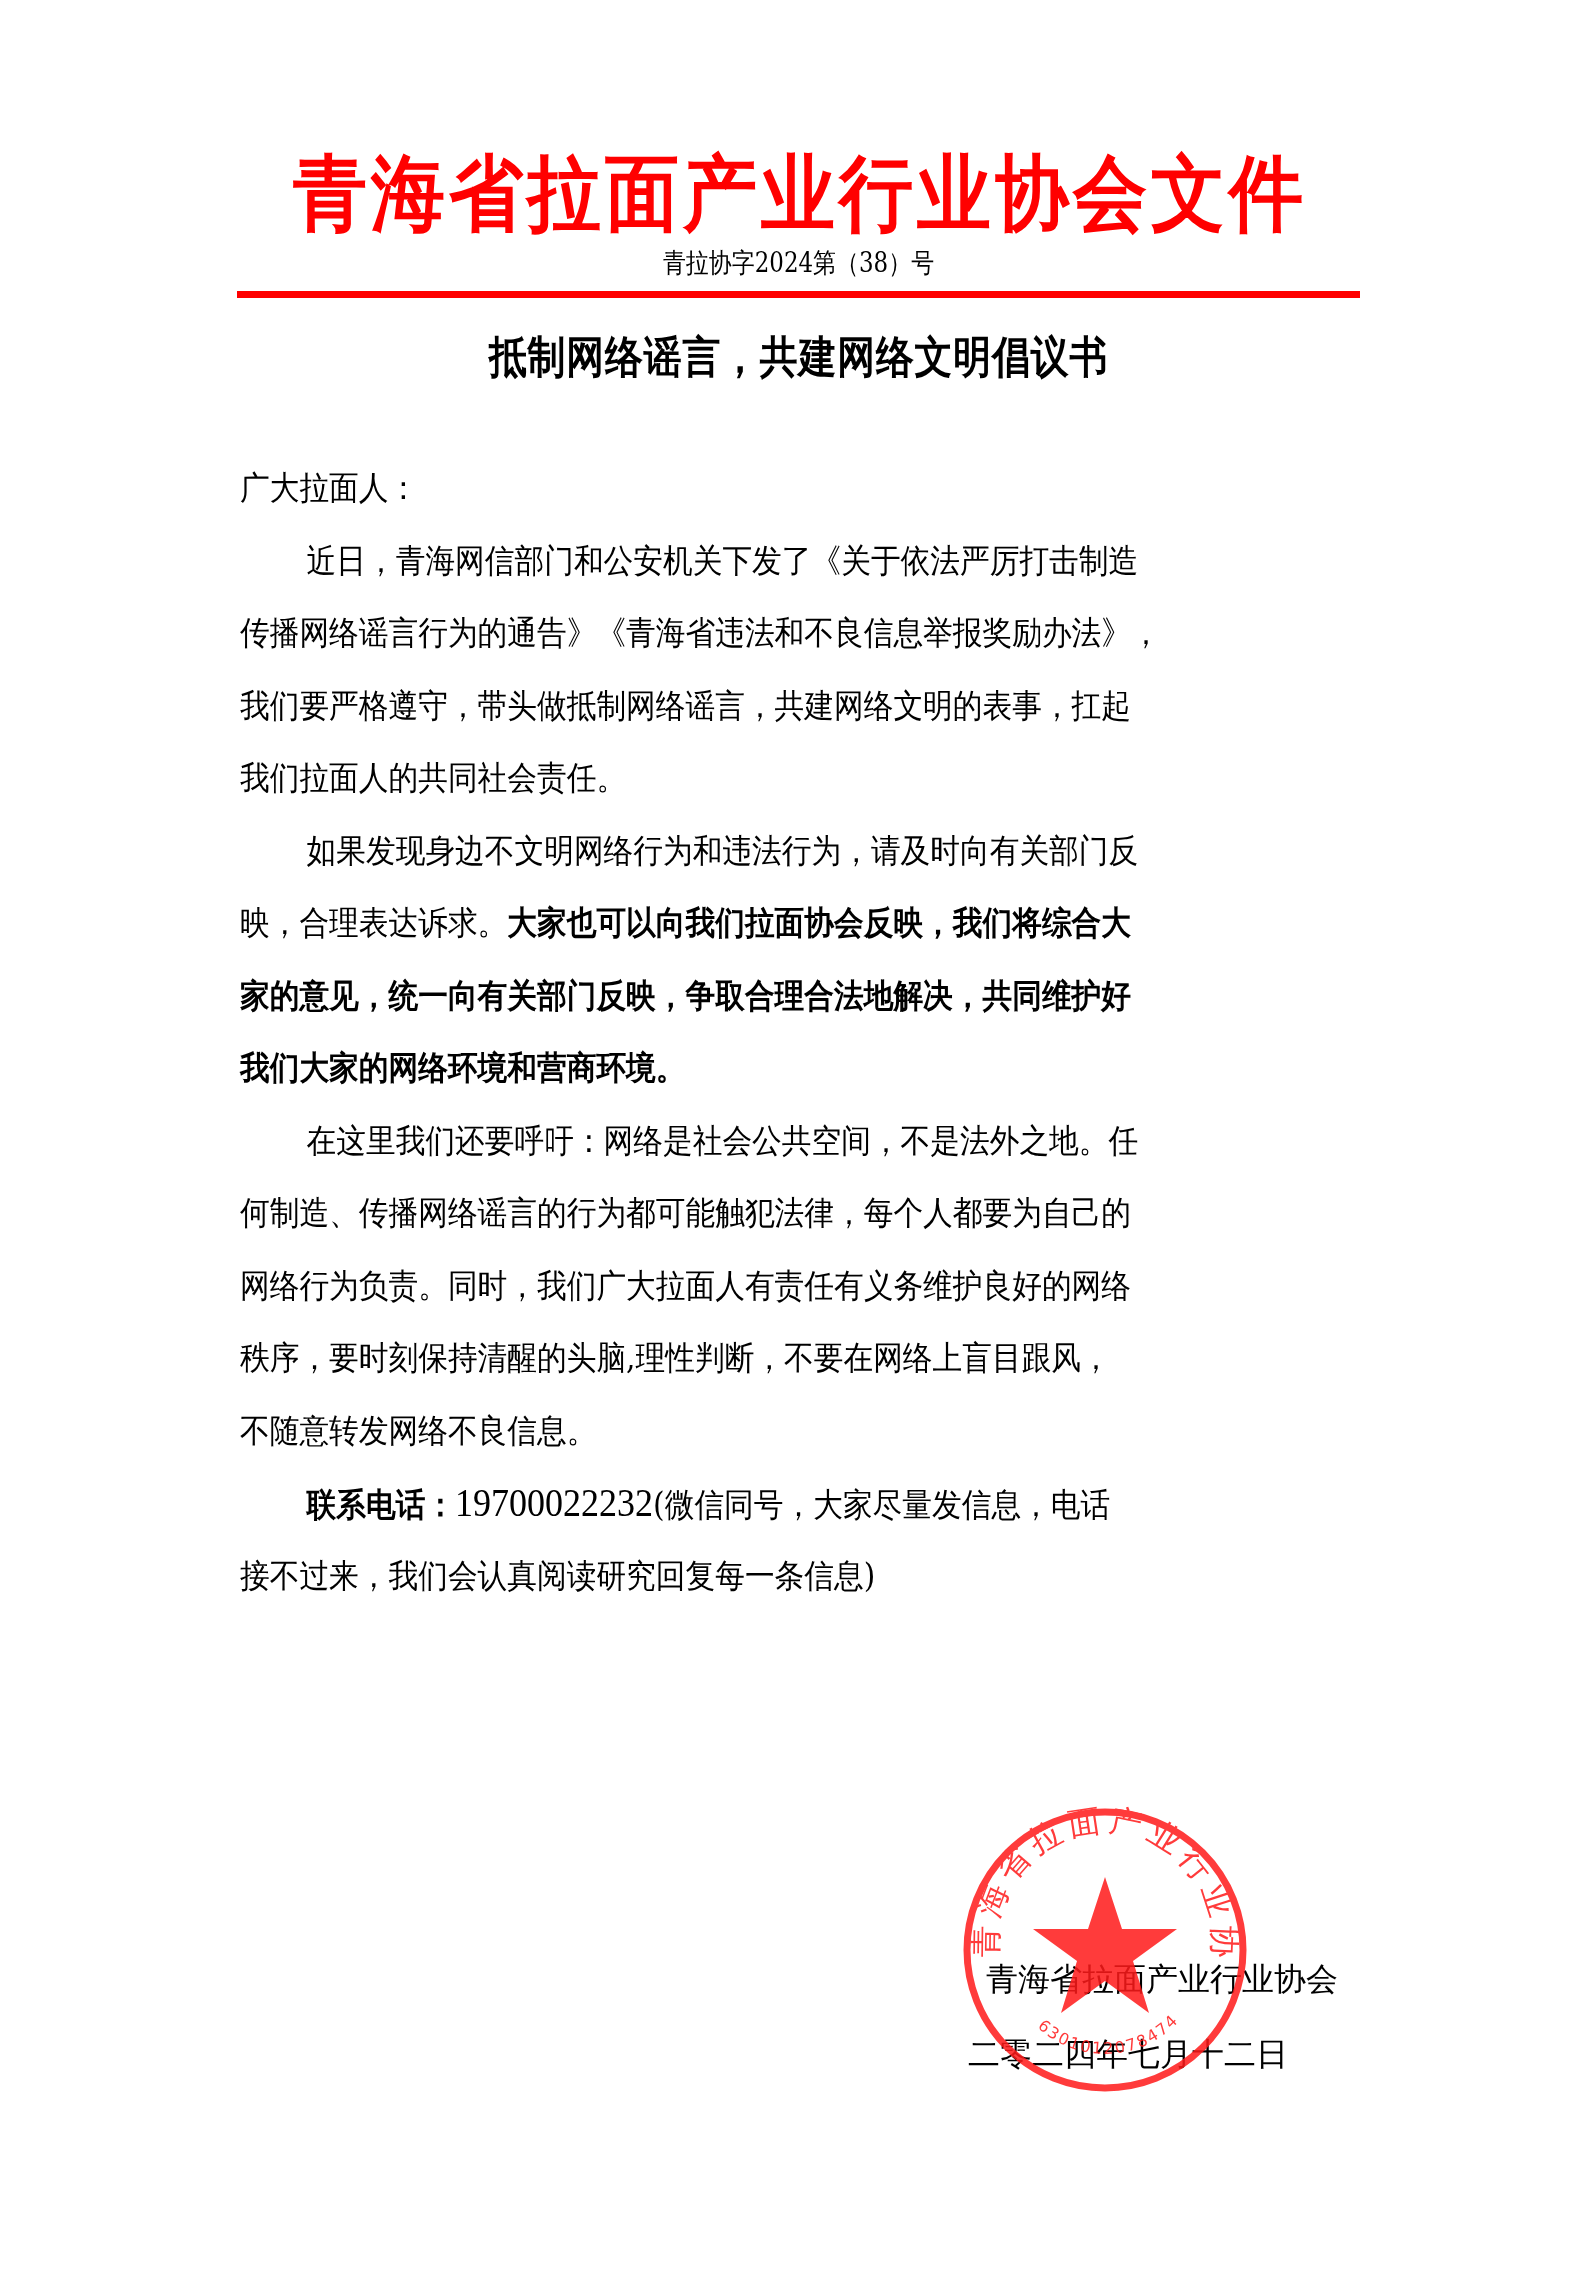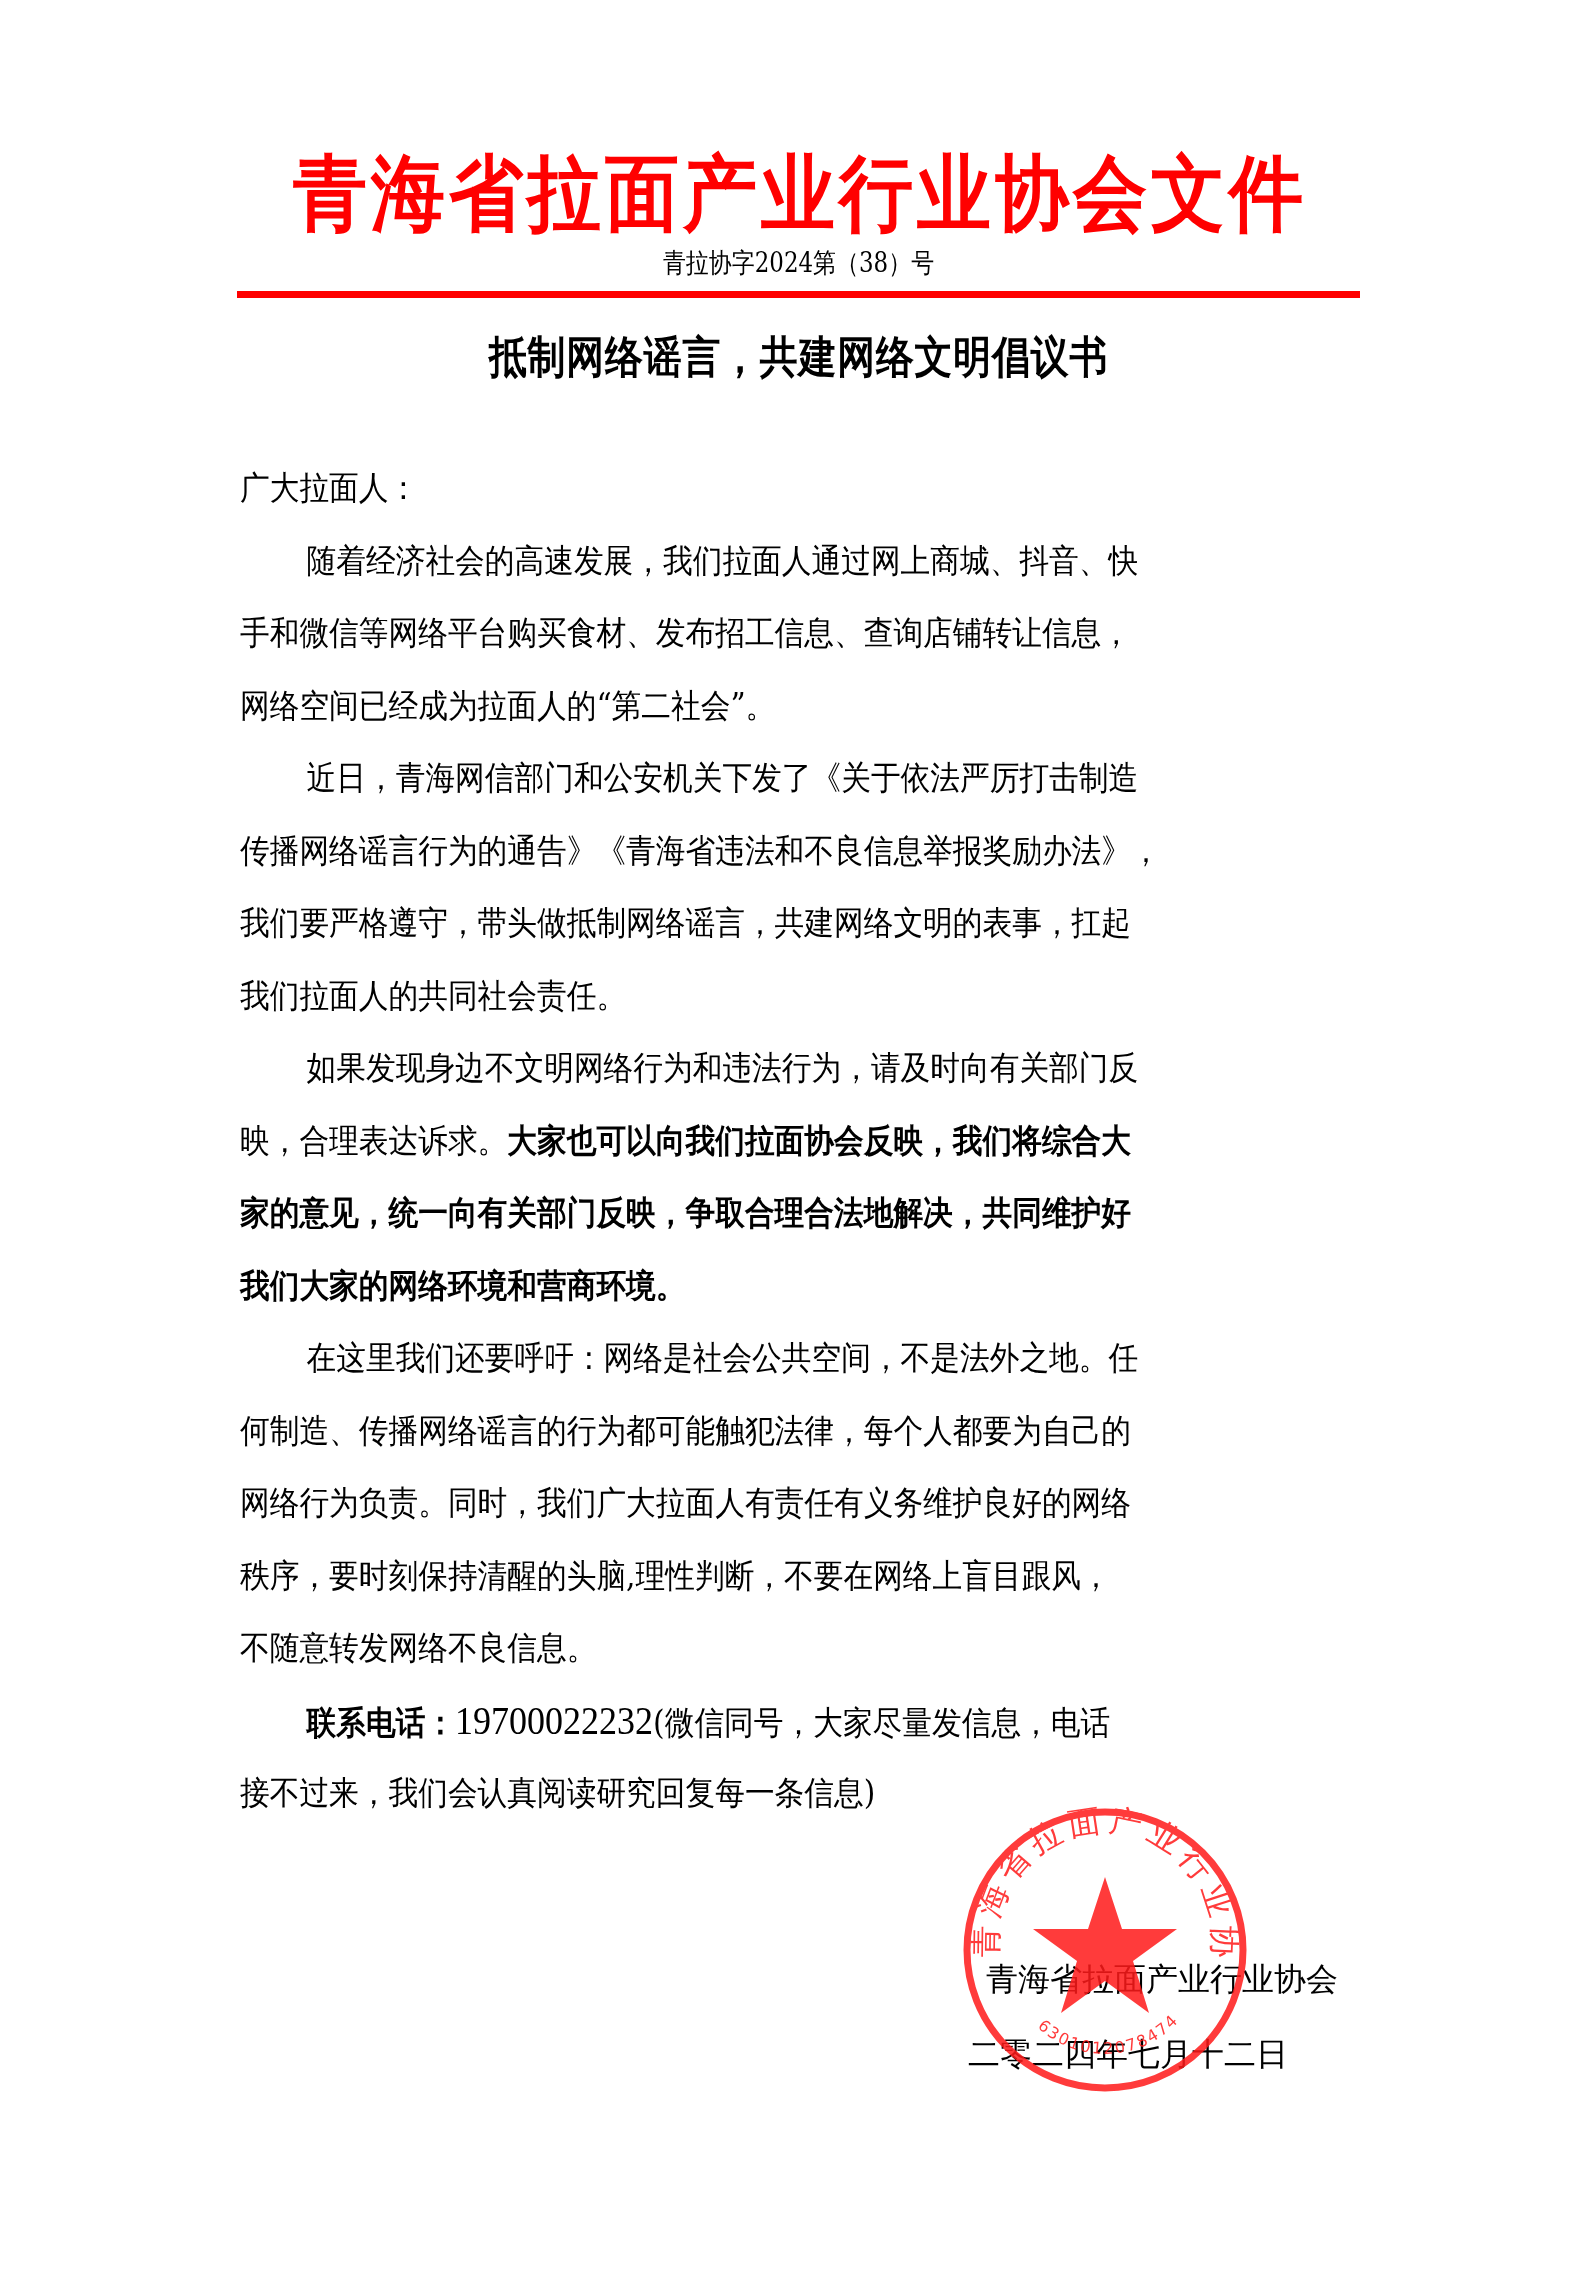--- a/index.html
+++ b/index.html
@@ -31,25 +31,20 @@
 
   <div class="org-title">青海省拉面产业行业协会文件</div>
   <div class="doc-number">青拉协字2024第（38）号</div>
   <div class="red-rule"></div>
 
   <div class="doc-title">抵制网络谣言，共建网络文明倡议书</div>
 
   <div class="body">
     <div class="line">广大拉面人：</div>
 
-    <div>
-      <div class="line indent">随着经济社会的高速发展，我们拉面人通过网上商城、抖音、快</div>
-      <div class="line">手和微信等网络平台购买食材、发布招工信息、查询店铺转让信息，</div>
-      <div class="line">网络空间已经成为拉面人的“第二社会”。</div>
-    </div>
 
     <div>
       <div class="line indent">近日，青海网信部门和公安机关下发了《关于依法严厉打击制造</div>
       <div class="line">传播网络谣言行为的通告》《青海省违法和不良信息举报奖励办法》，</div>
       <div class="line">我们要严格遵守，带头做抵制网络谣言，共建网络文明的表事，扛起</div>
       <div class="line">我们拉面人的共同社会责任。</div>
     </div>
 
     <div>
       <div class="line indent">如果发现身边不文明网络行为和违法行为，请及时向有关部门反</div>

